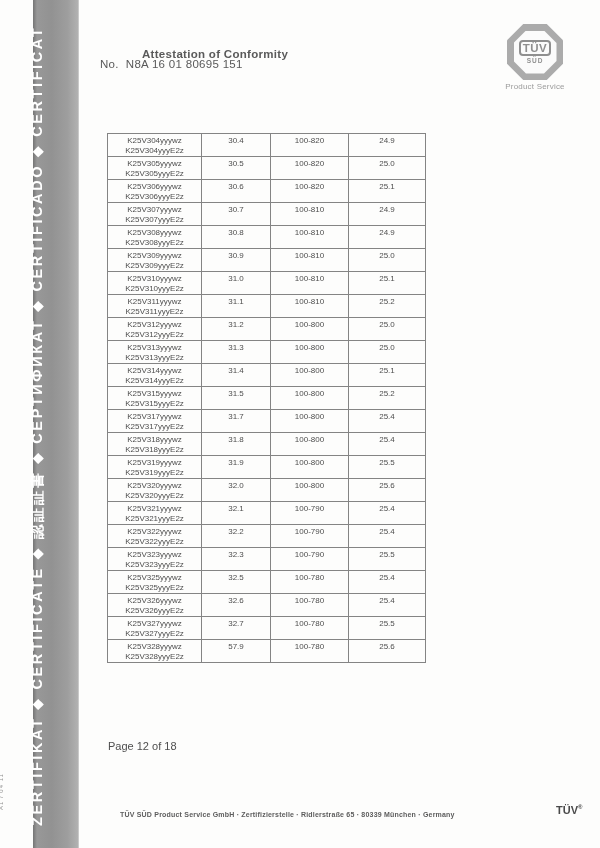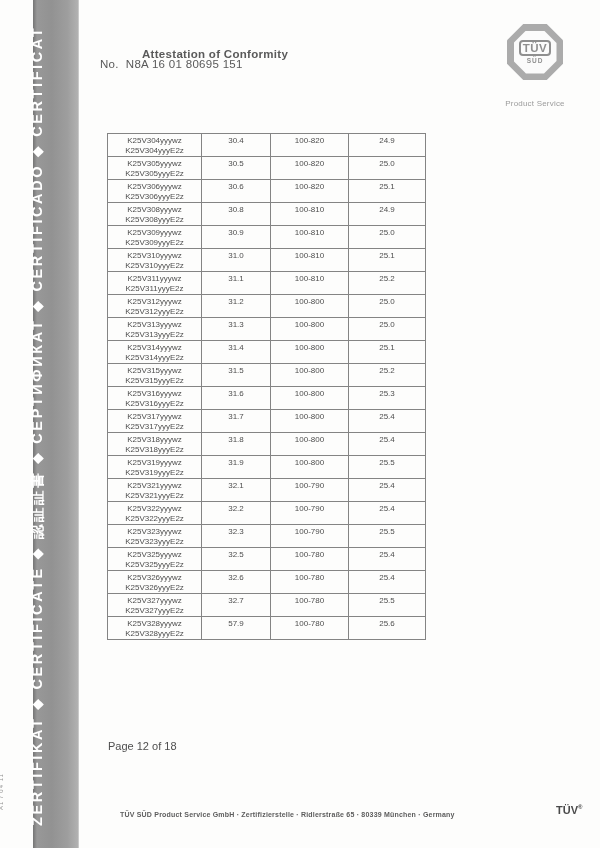--- a/index.html
+++ b/index.html
@@ -49,21 +49,21 @@
   .octagon-inner {
     width:43px; height:43px; background:#fbfbfb;
     clip-path:polygon(29% 0,71% 0,100% 29%,100% 71%,71% 100%,29% 100%,0 71%,0 29%);
     display:flex; flex-direction:column; align-items:center; justify-content:center;
   }
   .tuv-box {
     border:2px solid #8f8f8f; border-radius:4px; padding:0 2px;
     font-weight:bold; font-size:11.5px; line-height:12px; color:#8f8f8f; letter-spacing:.5px;
   }
   .sud-label { font-size:6.5px; font-weight:bold; color:#8f8f8f; margin-top:1px; letter-spacing:1px; }
-  .logo-caption { margin-top:19px; font-size:8px; color:#9b9b9b; letter-spacing:.2px; }
+  .logo-caption { margin-top:2px; font-size:8px; color:#9b9b9b; letter-spacing:.2px; }
 
   
   .data-table {
     position:absolute; left:107px; top:133px; width:318px;
     border-collapse:collapse; table-layout:fixed;padding-left:48px;
   }
   .data-table td {
     border:1px solid #848484; vertical-align:top; text-align:center;
     font-size:8px; line-height:9.5px; color:#4e4e4e; padding:2px 1px 0 1px;
     height:23px; box-sizing:border-box; overflow:hidden;
@@ -136,20 +136,29 @@
           <td>
             <div>K25V306yyywz</div>
             <div>K25V306yyyE2z</div>
           </td>
           <td>30.6</td>
           <td>100-820</td>
           <td>25.1</td>
         </tr>
         <tr>
           <td>
+            <div>K25V307yyywz</div>
+            <div>K25V307yyyE2z</div>
+          </td>
+          <td>30.7</td>
+          <td>100-810</td>
+          <td>24.9</td>
+        </tr>
+        <tr>
+          <td>
             <div>K25V308yyywz</div>
             <div>K25V308yyyE2z</div>
           </td>
           <td>30.8</td>
           <td>100-810</td>
           <td>24.9</td>
         </tr>
         <tr>
           <td>
             <div>K25V309yyywz</div>
@@ -208,29 +217,20 @@
           <td>
             <div>K25V315yyywz</div>
             <div>K25V315yyyE2z</div>
           </td>
           <td>31.5</td>
           <td>100-800</td>
           <td>25.2</td>
         </tr>
         <tr>
           <td>
-            <div>K25V316yyywz</div>
-            <div>K25V316yyyE2z</div>
-          </td>
-          <td>31.6</td>
-          <td>100-800</td>
-          <td>25.3</td>
-        </tr>
-        <tr>
-          <td>
             <div>K25V317yyywz</div>
             <div>K25V317yyyE2z</div>
           </td>
           <td>31.7</td>
           <td>100-800</td>
           <td>25.4</td>
         </tr>
         <tr>
           <td>
             <div>K25V318yyywz</div>
@@ -241,20 +241,29 @@
           <td>25.4</td>
         </tr>
         <tr>
           <td>
             <div>K25V319yyywz</div>
             <div>K25V319yyyE2z</div>
           </td>
           <td>31.9</td>
           <td>100-800</td>
           <td>25.5</td>
+        </tr>
+        <tr>
+          <td>
+            <div>K25V320yyywz</div>
+            <div>K25V320yyyE2z</div>
+          </td>
+          <td>32.0</td>
+          <td>100-800</td>
+          <td>25.6</td>
         </tr>
         <tr>
           <td>
             <div>K25V321yyywz</div>
             <div>K25V321yyyE2z</div>
           </td>
           <td>32.1</td>
           <td>100-790</td>
           <td>25.4</td>
         </tr>

